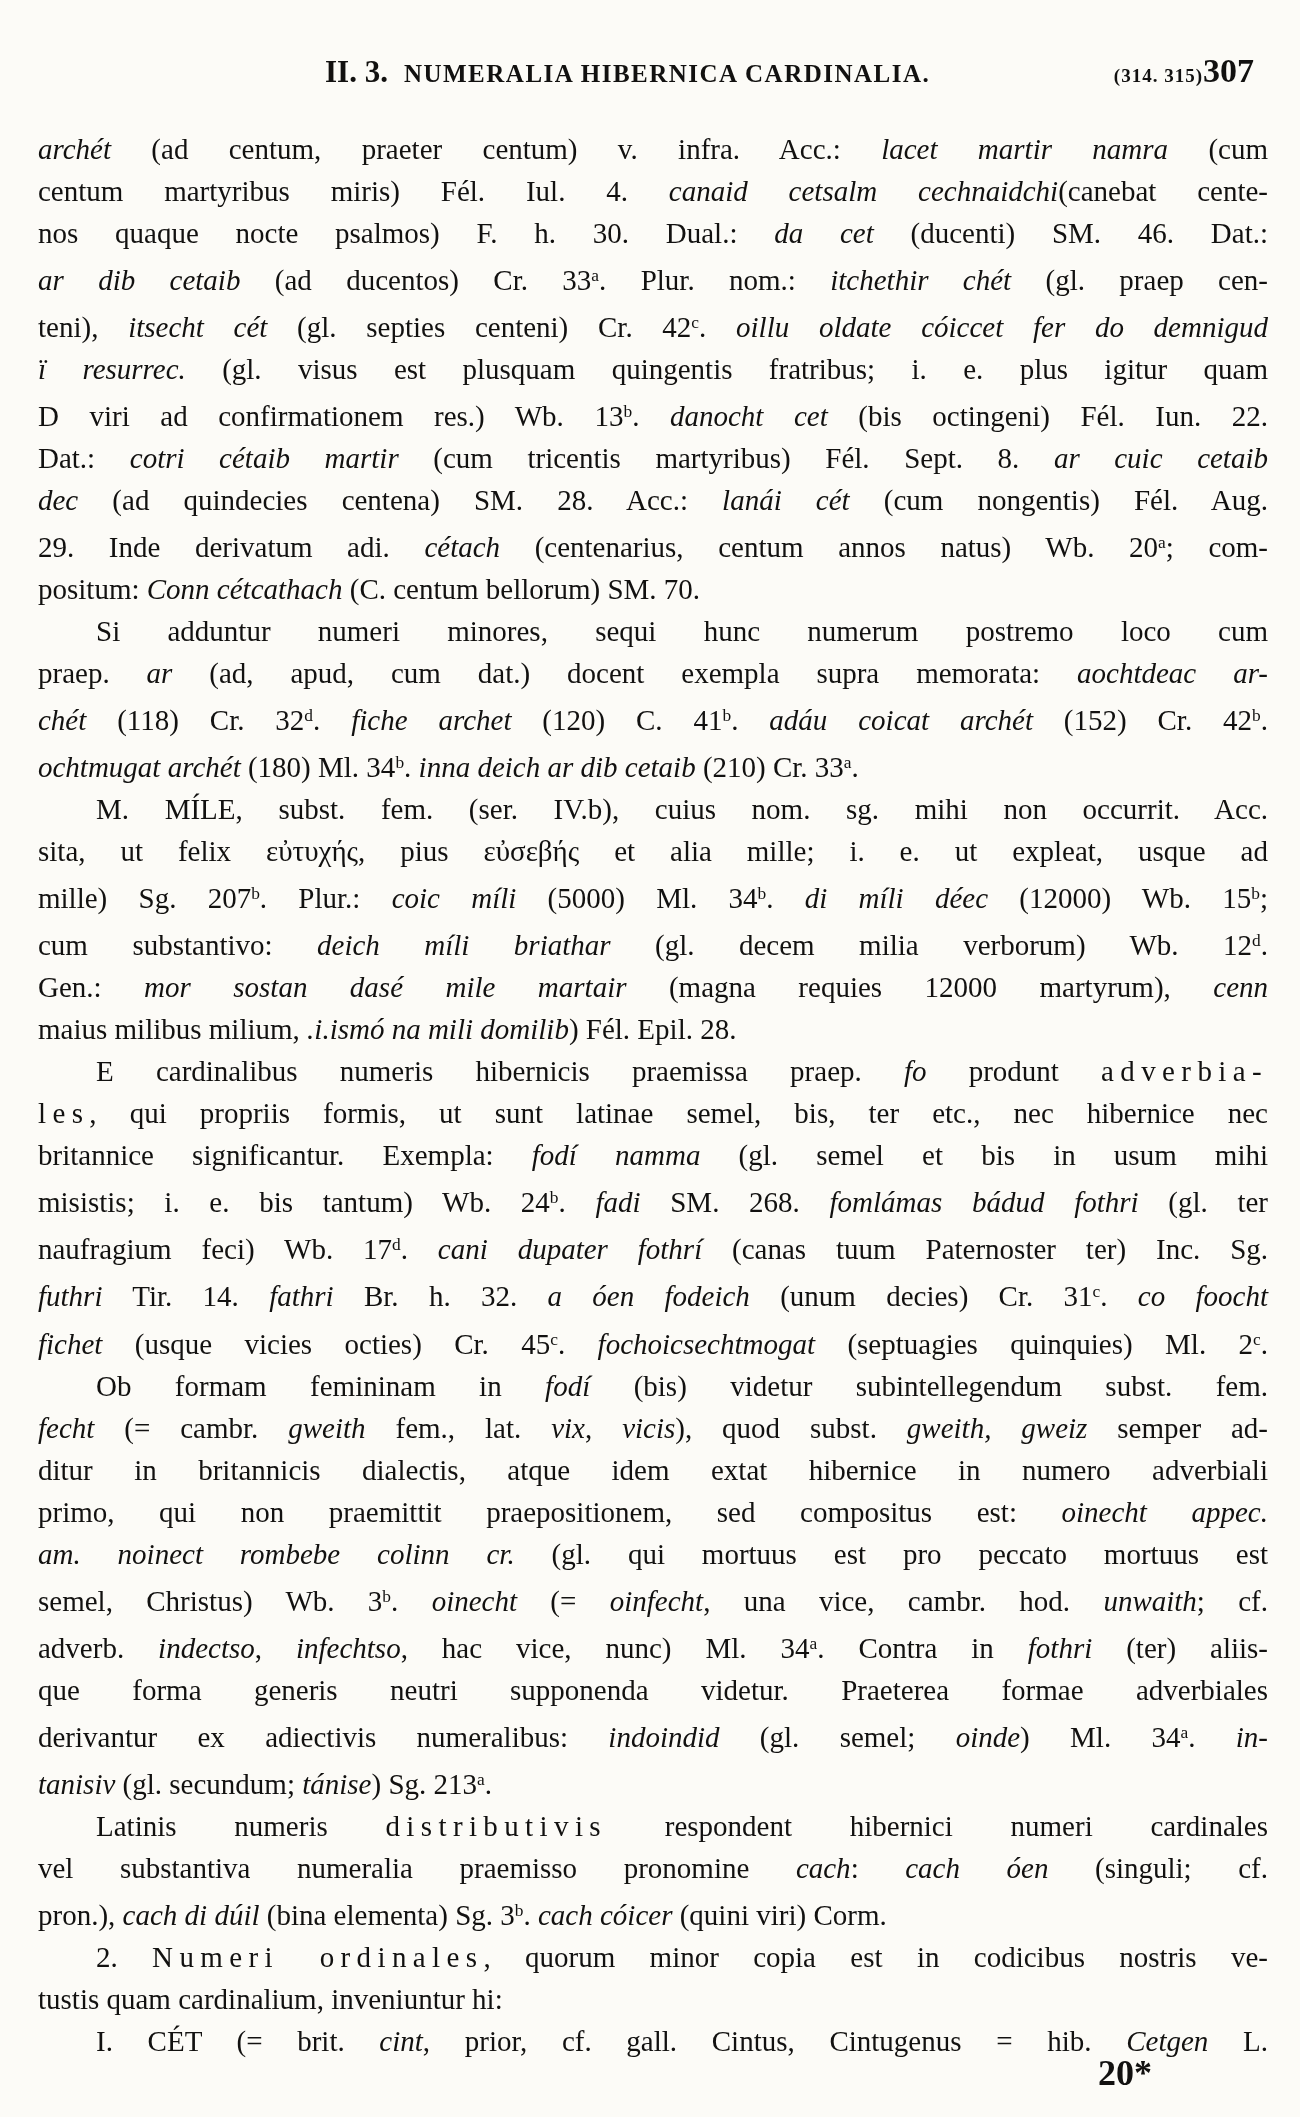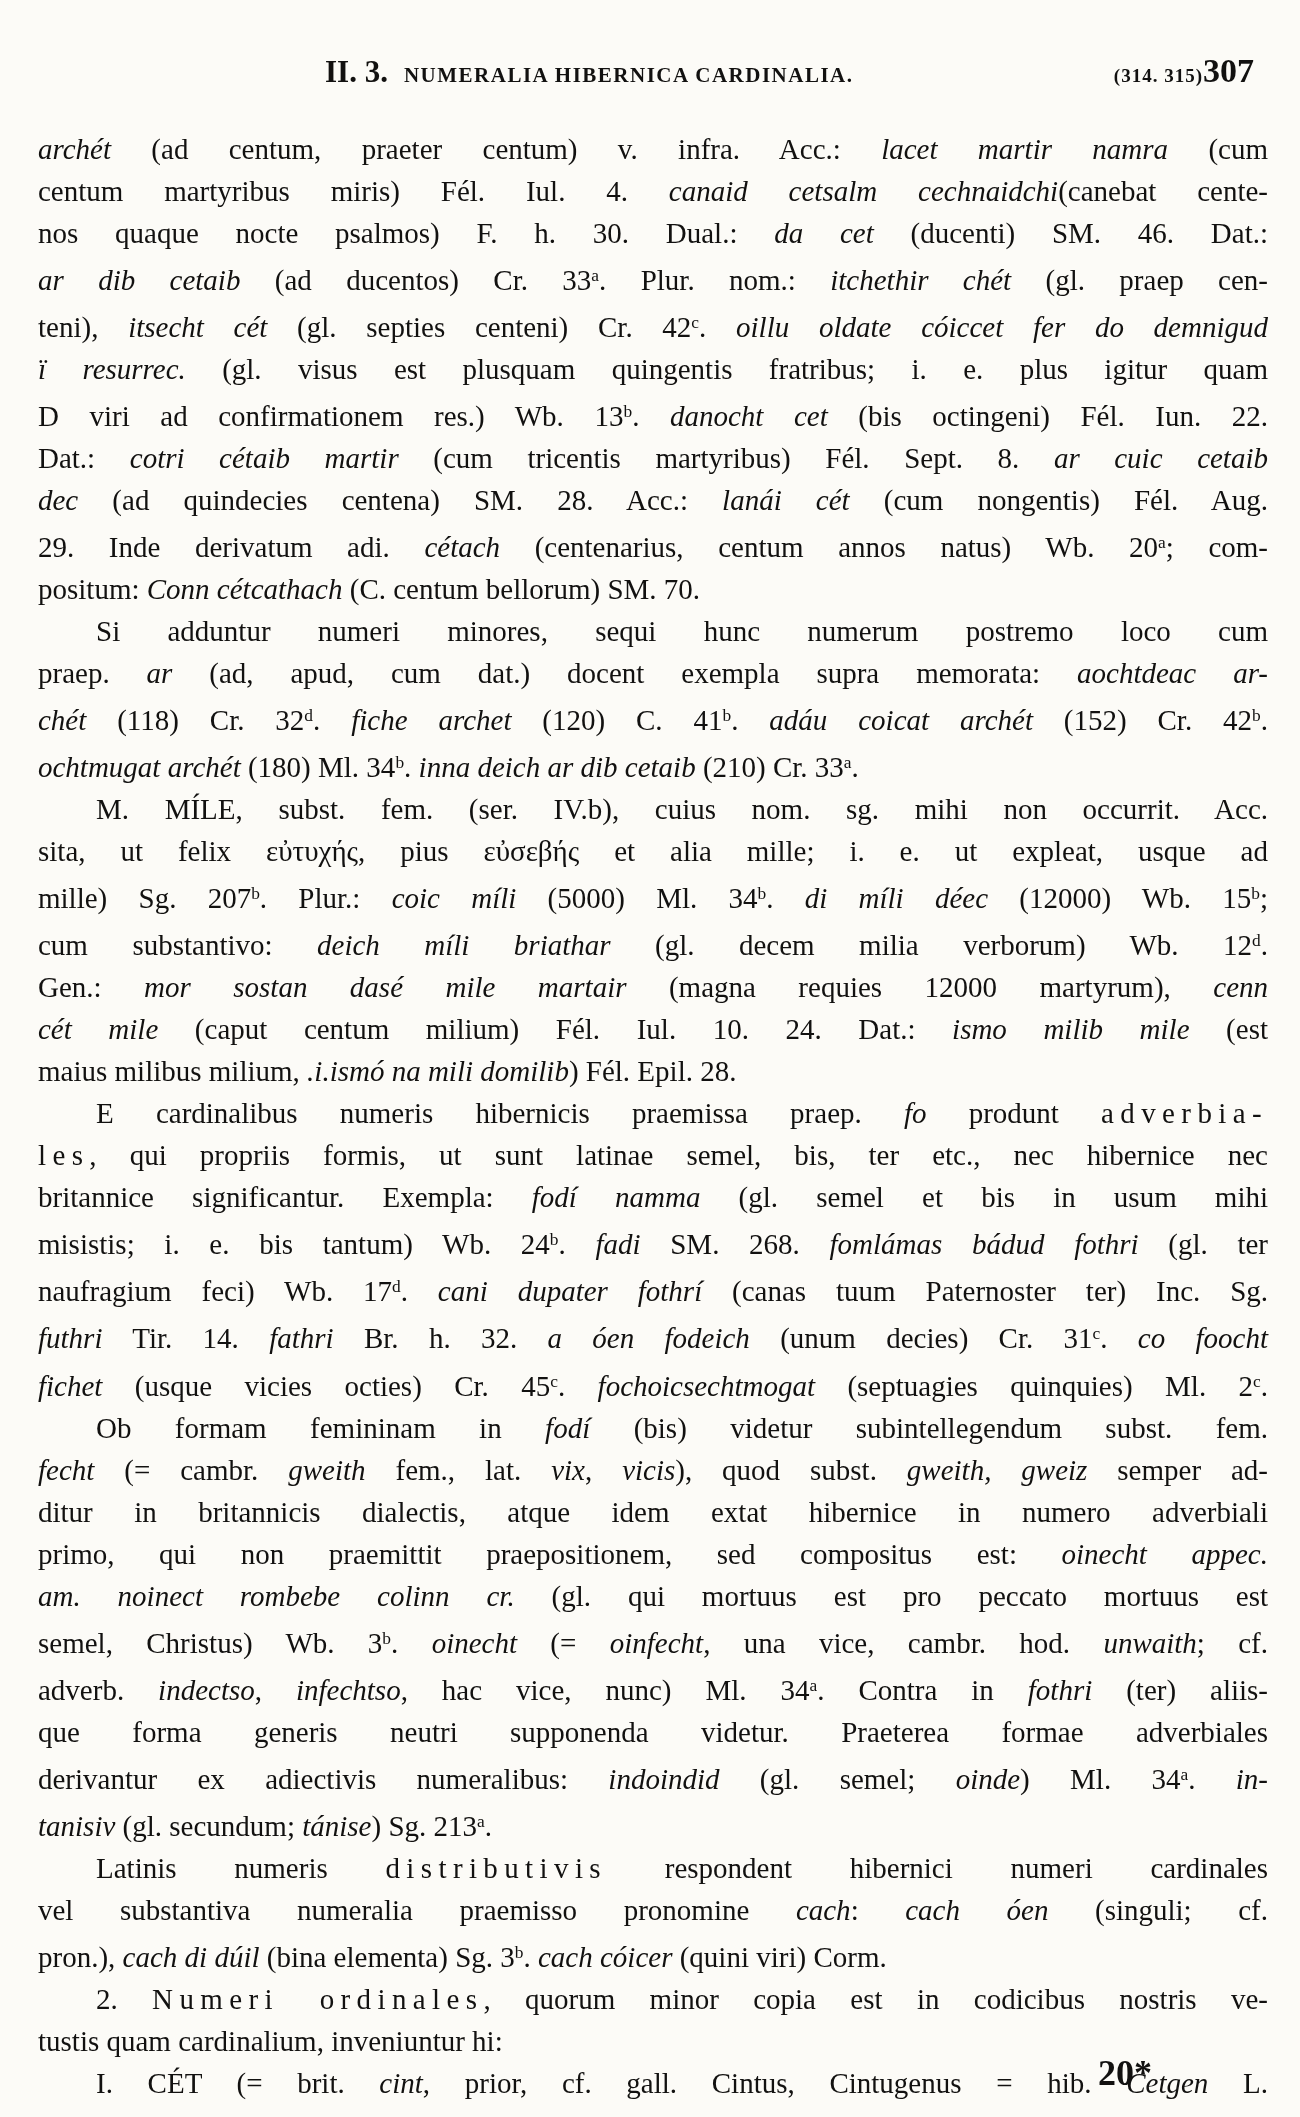--- a/index.html
+++ b/index.html
@@ -13,21 +13,21 @@
   }
   .page { position: absolute; inset: 0; }
 
   
   .header {
     position: absolute; top: 52px; left: 38px; width: 1216px;
     display: flex; align-items: baseline;
     font-weight: 700; white-space: nowrap;
   }
   .h-section { margin-left: 287px; font-size: 31px; }
-  .h-title   { margin-left: 16px; font-size: 21px; letter-spacing: 1.5px; }
+  .h-title   { margin-left: 16px; font-size: 25px; letter-spacing: 1.5px; }
   .h-cols    { margin-left: auto; font-size: 19px; letter-spacing: 1px; }
   .h-page    { font-size: 34px; }
 
   
   .pbody {
     position: absolute; top: 128px; left: 38px; width: 1230px;
     font-size: 29px; line-height: 42px;
     text-align: justify;
   }
   .line { text-align-last: justify; }
@@ -71,21 +71,20 @@
       <div class="line noj"><span class="seg-r">positum: </span><span class="seg-i">Conn cétcathach</span><span class="seg-r"> (C. centum bellorum) SM. 70.</span></div>
       <div class="line indent"><span class="seg-r">Si adduntur numeri minores, sequi hunc numerum postremo loco cum</span></div>
       <div class="line"><span class="seg-r">praep. </span><span class="seg-i">ar</span><span class="seg-r"> (ad, apud, cum dat.) docent exempla supra memorata: </span><span class="seg-i">aochtdeac ar-</span></div>
       <div class="line"><span class="seg-i">chét</span><span class="seg-r"> (118) Cr. 32</span><span class="seg-sup">d</span><span class="seg-r">. </span><span class="seg-i">fiche archet</span><span class="seg-r"> (120) C. 41</span><span class="seg-sup">b</span><span class="seg-r">. </span><span class="seg-i">adáu coicat archét</span><span class="seg-r"> (152) Cr. 42</span><span class="seg-sup">b</span><span class="seg-r">.</span></div>
       <div class="line noj"><span class="seg-i">ochtmugat archét</span><span class="seg-r"> (180) Ml. 34</span><span class="seg-sup">b</span><span class="seg-r">. </span><span class="seg-i">inna deich ar dib cetaib</span><span class="seg-r"> (210) Cr. 33</span><span class="seg-sup">a</span><span class="seg-r">.</span></div>
       <div class="line indent"><span class="seg-r">M. MÍLE, subst. fem. (ser. IV.b), cuius nom. sg. mihi non occurrit. Acc.</span></div>
       <div class="line"><span class="seg-r">sita, ut felix εὐτυχής, pius εὐσεβής et alia mille; i. e. ut expleat, usque ad</span></div>
       <div class="line"><span class="seg-r">mille) Sg. 207</span><span class="seg-sup">b</span><span class="seg-r">. Plur.: </span><span class="seg-i">coic míli</span><span class="seg-r"> (5000) Ml. 34</span><span class="seg-sup">b</span><span class="seg-r">. </span><span class="seg-i">di míli déec</span><span class="seg-r"> (12000) Wb. 15</span><span class="seg-sup">b</span><span class="seg-r">;</span></div>
       <div class="line"><span class="seg-r">cum substantivo: </span><span class="seg-i">deich míli briathar</span><span class="seg-r"> (gl. decem milia verborum) Wb. 12</span><span class="seg-sup">d</span><span class="seg-r">.</span></div>
       <div class="line"><span class="seg-r">Gen.: </span><span class="seg-i">mor sostan dasé mile martair</span><span class="seg-r"> (magna requies 12000 martyrum), </span><span class="seg-i">cenn</span></div>
-      <div class="line"><span class="seg-i">cét mile</span><span class="seg-r"> (caput centum milium) Fél. Iul. 10. 24. Dat.: </span><span class="seg-i">ismo milib mile</span><span class="seg-r"> (est</span></div>
       <div class="line noj"><span class="seg-r">maius milibus milium, </span><span class="seg-i">.i.ismó na mili domilib</span><span class="seg-r">) Fél. Epil. 28.</span></div>
       <div class="line indent"><span class="seg-r">E cardinalibus numeris hibernicis praemissa praep. </span><span class="seg-i">fo</span><span class="seg-r"> produnt </span><span class="seg-sp">adverbia-</span></div>
       <div class="line"><span class="seg-sp">les</span><span class="seg-r">, qui propriis formis, ut sunt latinae semel, bis, ter etc., nec hibernice nec</span></div>
       <div class="line"><span class="seg-r">britannice significantur. Exempla: </span><span class="seg-i">fodí namma</span><span class="seg-r"> (gl. semel et bis in usum mihi</span></div>
       <div class="line"><span class="seg-r">misistis; i. e. bis tantum) Wb. 24</span><span class="seg-sup">b</span><span class="seg-r">. </span><span class="seg-i">fadi</span><span class="seg-r"> SM. 268. </span><span class="seg-i">fomlámas bádud fothri</span><span class="seg-r"> (gl. ter</span></div>
       <div class="line"><span class="seg-r">naufragium feci) Wb. 17</span><span class="seg-sup">d</span><span class="seg-r">. </span><span class="seg-i">cani dupater fothrí</span><span class="seg-r"> (canas tuum Paternoster ter) Inc. Sg.</span></div>
       <div class="line"><span class="seg-i">futhri</span><span class="seg-r"> Tir. 14. </span><span class="seg-i">fathri</span><span class="seg-r"> Br. h. 32. </span><span class="seg-i">a óen fodeich</span><span class="seg-r"> (unum decies) Cr. 31</span><span class="seg-sup">c</span><span class="seg-r">. </span><span class="seg-i">co foocht</span></div>
       <div class="line"><span class="seg-i">fichet</span><span class="seg-r"> (usque vicies octies) Cr. 45</span><span class="seg-sup">c</span><span class="seg-r">. </span><span class="seg-i">fochoicsechtmogat</span><span class="seg-r"> (septuagies quinquies) Ml. 2</span><span class="seg-sup">c</span><span class="seg-r">.</span></div>
       <div class="line indent"><span class="seg-r">Ob formam femininam in </span><span class="seg-i">fodí</span><span class="seg-r"> (bis) videtur subintellegendum subst. fem.</span></div>
       <div class="line"><span class="seg-i">fecht</span><span class="seg-r"> (= cambr. </span><span class="seg-i">gweith</span><span class="seg-r"> fem., lat. </span><span class="seg-i">vix</span><span class="seg-r">, </span><span class="seg-i">vicis</span><span class="seg-r">), quod subst. </span><span class="seg-i">gweith, gweiz</span><span class="seg-r"> semper ad-</span></div>

